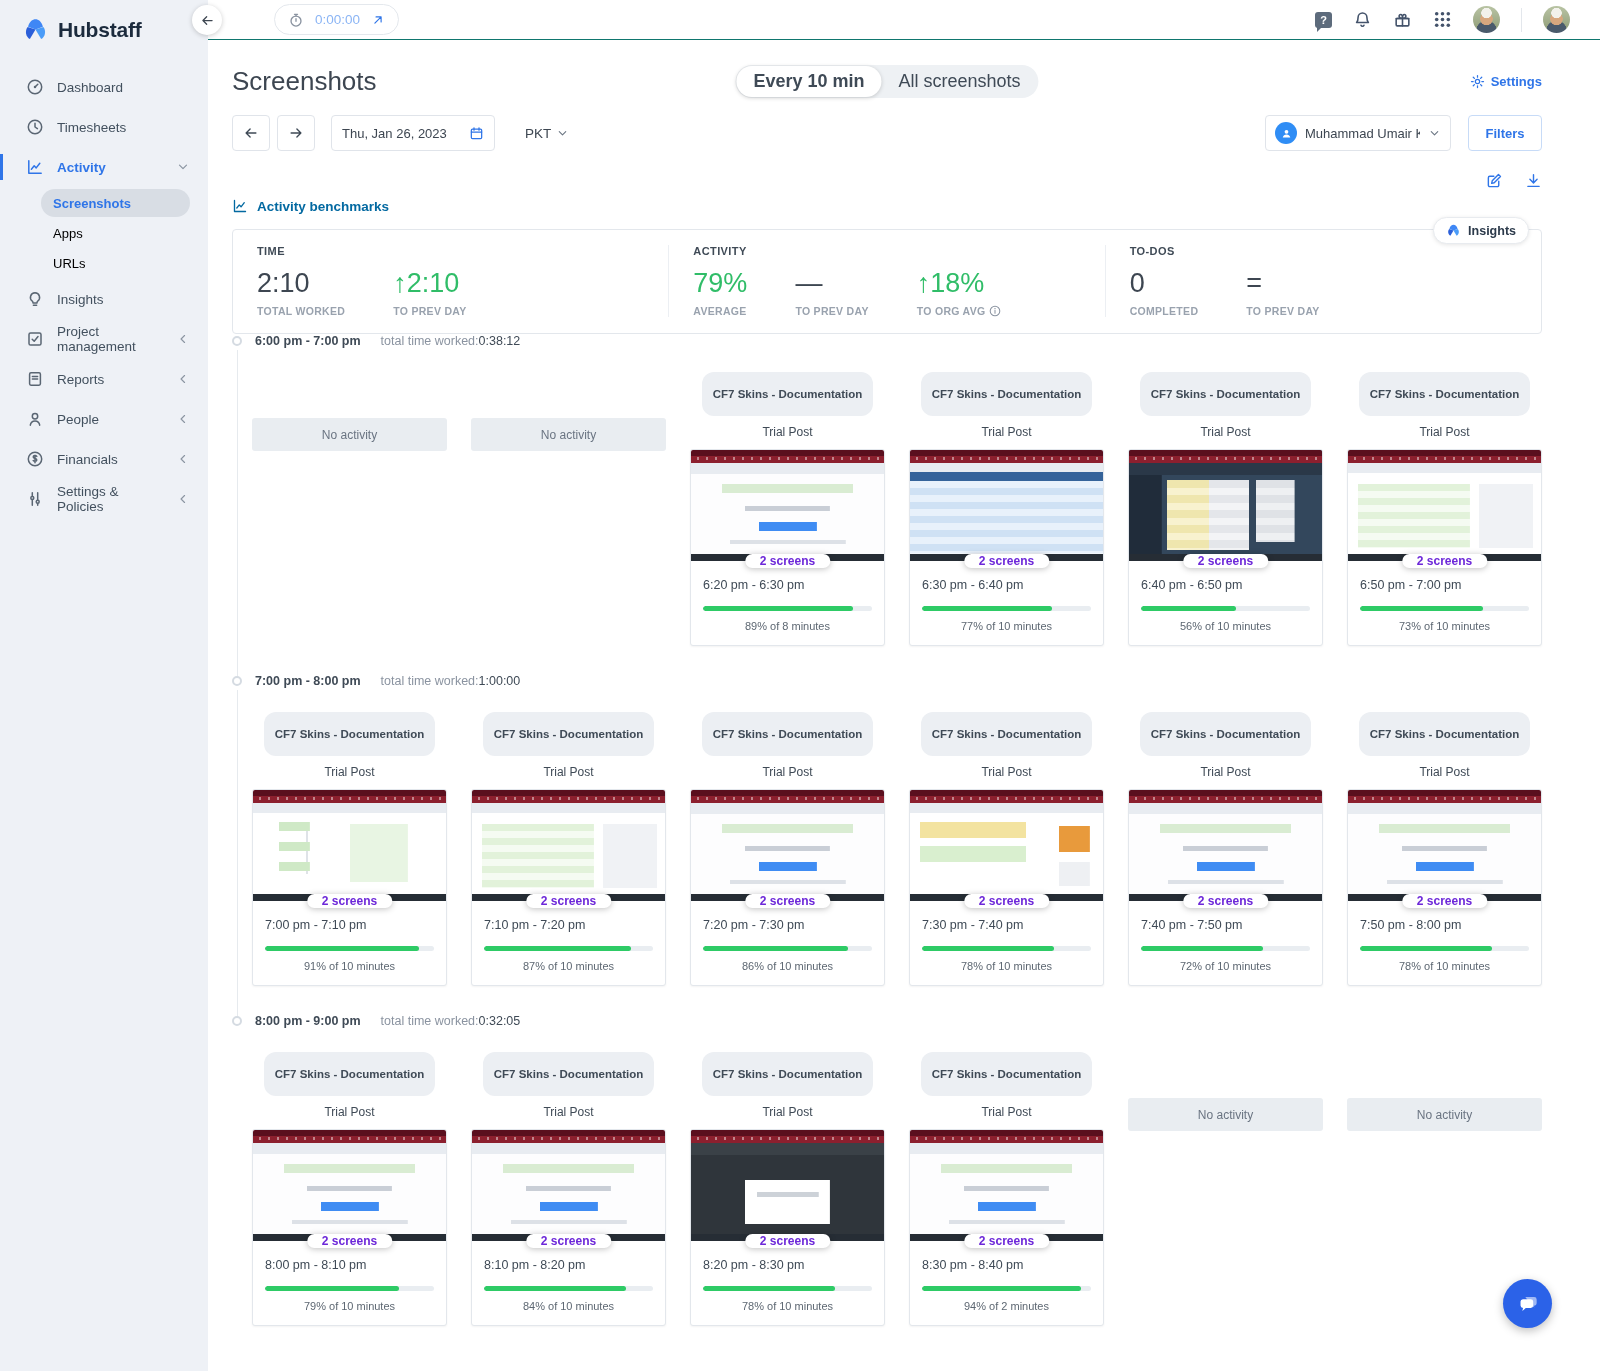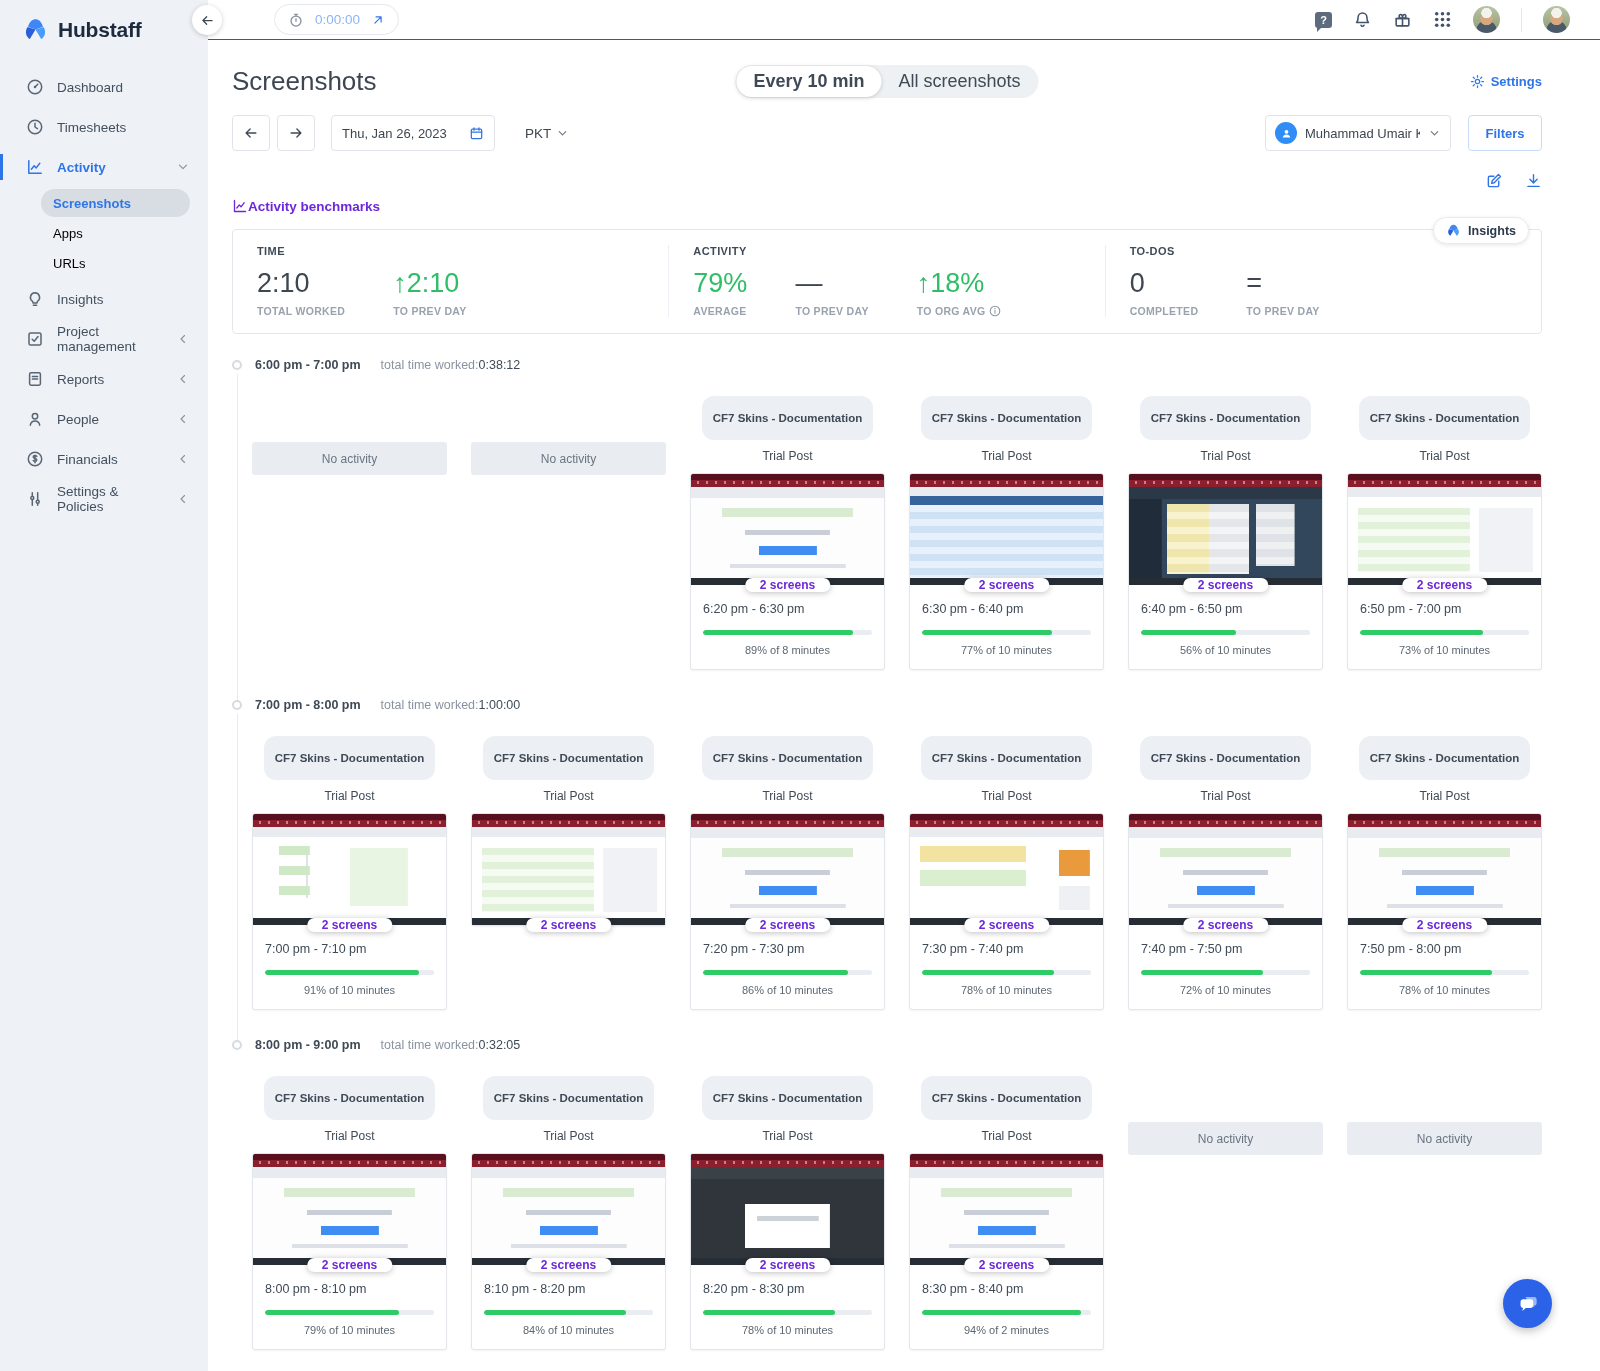--- a/index.html
+++ b/index.html
@@ -65,38 +65,38 @@
   .user-avatar{width:22px;height:22px;border-radius:50%;background:#2f8df5;display:grid;place-items:center;flex:none}
   .user-avatar svg{width:13px;height:13px}
   .user-name{font-size:13px;color:#3d4651;white-space:nowrap;overflow:hidden;width:118px}
   .user-pill .chev{color:#6b7683;display:flex;margin-left:auto}.user-pill .chev svg{width:13px;height:13px}
   .filters-btn{height:36px;width:74px;border:1px solid #c7dbf7;border-radius:4px;color:#2f75e8;font-size:13px;font-weight:600;background:#fff;display:grid;place-items:center;cursor:pointer}
 
   .tools-row{margin-top:21px;display:flex;justify-content:flex-end;gap:22px;color:#2f75e8}
   .tools-row .tool{display:flex;cursor:pointer}
   .tools-row svg{width:17px;height:17px}
 
-  .bench-link{margin-top:9px;display:flex;align-items:center;color:#6d28d9;font-size:13.5px;font-weight:600;cursor:pointer;width:max-content}
+  .bench-link{margin-top:9px;display:flex;align-items:center;gap:9px;color:#0369a1;font-size:13.5px;font-weight:600;cursor:pointer;width:max-content}
   .bench-link svg{width:16px;height:16px}
 
   .bench-card{margin-top:15px;border:1px solid #e3e7ec;border-radius:4px;display:flex;position:relative;padding:15px 0 16px;background:#fff}
   .bench-col{flex:1;padding:0 24px;border-left:1px solid #eceff3}
   .bench-col:first-child{border-left:none}
   .bench-title{font-size:11px;font-weight:700;color:#3f4a56;letter-spacing:.4px}
   .bench-stats{display:flex;gap:48px;margin-top:11px}
   .stat-val{font-size:27px;color:#3d4651;line-height:1.15}
   .stat-val.green{color:#30bd68}
   .stat-lbl{font-size:10.5px;color:#99a2ae;font-weight:600;margin-top:6px;letter-spacing:.3px;display:flex;align-items:center;gap:4px}
   .stat-lbl .info{display:flex;color:#8a93a0;cursor:pointer}
   .stat-lbl .info svg{width:12px;height:12px}
   .insights-btn{position:absolute;top:-13px;right:12px;background:#fff;border:1px solid #e8ebef;box-shadow:0 1px 4px rgba(0,0,0,.1);border-radius:14px;height:27px;padding:0 12px;display:flex;align-items:center;gap:7px;font-size:12.5px;font-weight:700;color:#2c3razor;color:#2c3a4b;cursor:pointer}
   .insights-btn svg{width:15px;height:15px}
 
   
-  .sections{margin-top:24px}
+  .sections{}
   .section{position:relative;margin-bottom:28px}
   .section:not(:last-child)::before{content:'';position:absolute;left:4.5px;top:16px;height:calc(100% + 16px);width:1px;background:#e6eaee}
   .sec-head{display:flex;align-items:center;font-size:12.5px}
   .timeline-dot{width:10px;height:10px;border:2px solid #d5dbe2;border-radius:50%;background:#fff;position:relative;z-index:1;flex:none}
   .sec-range{color:#3f4a56;font-weight:600;margin-left:13px}
   .sec-total{margin-left:20px;color:#8a93a0}
   .sec-total b{color:#3f4a56;font-weight:400}
   .slot-grid{margin:24px 0 0 20px;display:grid;grid-template-columns:repeat(6,1fr);gap:24px}
   .slot-empty{background:#e9edf1;border-radius:3px;height:33px;display:grid;place-items:center;font-size:12px;color:#6a7482;margin-top:46px;align-self:start}
   .card-wrap{display:flex;flex-direction:column;min-width:0}
@@ -635,20 +635,27 @@
         <div class="pct-caption">91% of 10 minutes</div>
       </div>
     </div>
   </div>
               <div class="card-wrap">
     <div class="proj-pill">CF7 Skins - Documentation</div>
     <div class="task-name">Trial Post</div>
     <div class="shot-card">
       <div class="thumb t-page-green"></div>
       <div class="screens-pill">2 screens</div>
+      <div class="card-bottom">
+        <div class="shot-time">7:10 pm - 7:20 pm</div>
+        <div class="bar">
+                      <div class="fill" style="width: 87%;"></div>
+                    </div>
+        <div class="pct-caption">87% of 10 minutes</div>
+      </div>
     </div>
   </div>
               <div class="card-wrap">
     <div class="proj-pill">CF7 Skins - Documentation</div>
     <div class="task-name">Trial Post</div>
     <div class="shot-card">
       <div class="thumb t-page-white"></div>
       <div class="screens-pill">2 screens</div>
       <div class="card-bottom">
         <div class="shot-time">7:20 pm - 7:30 pm</div>

